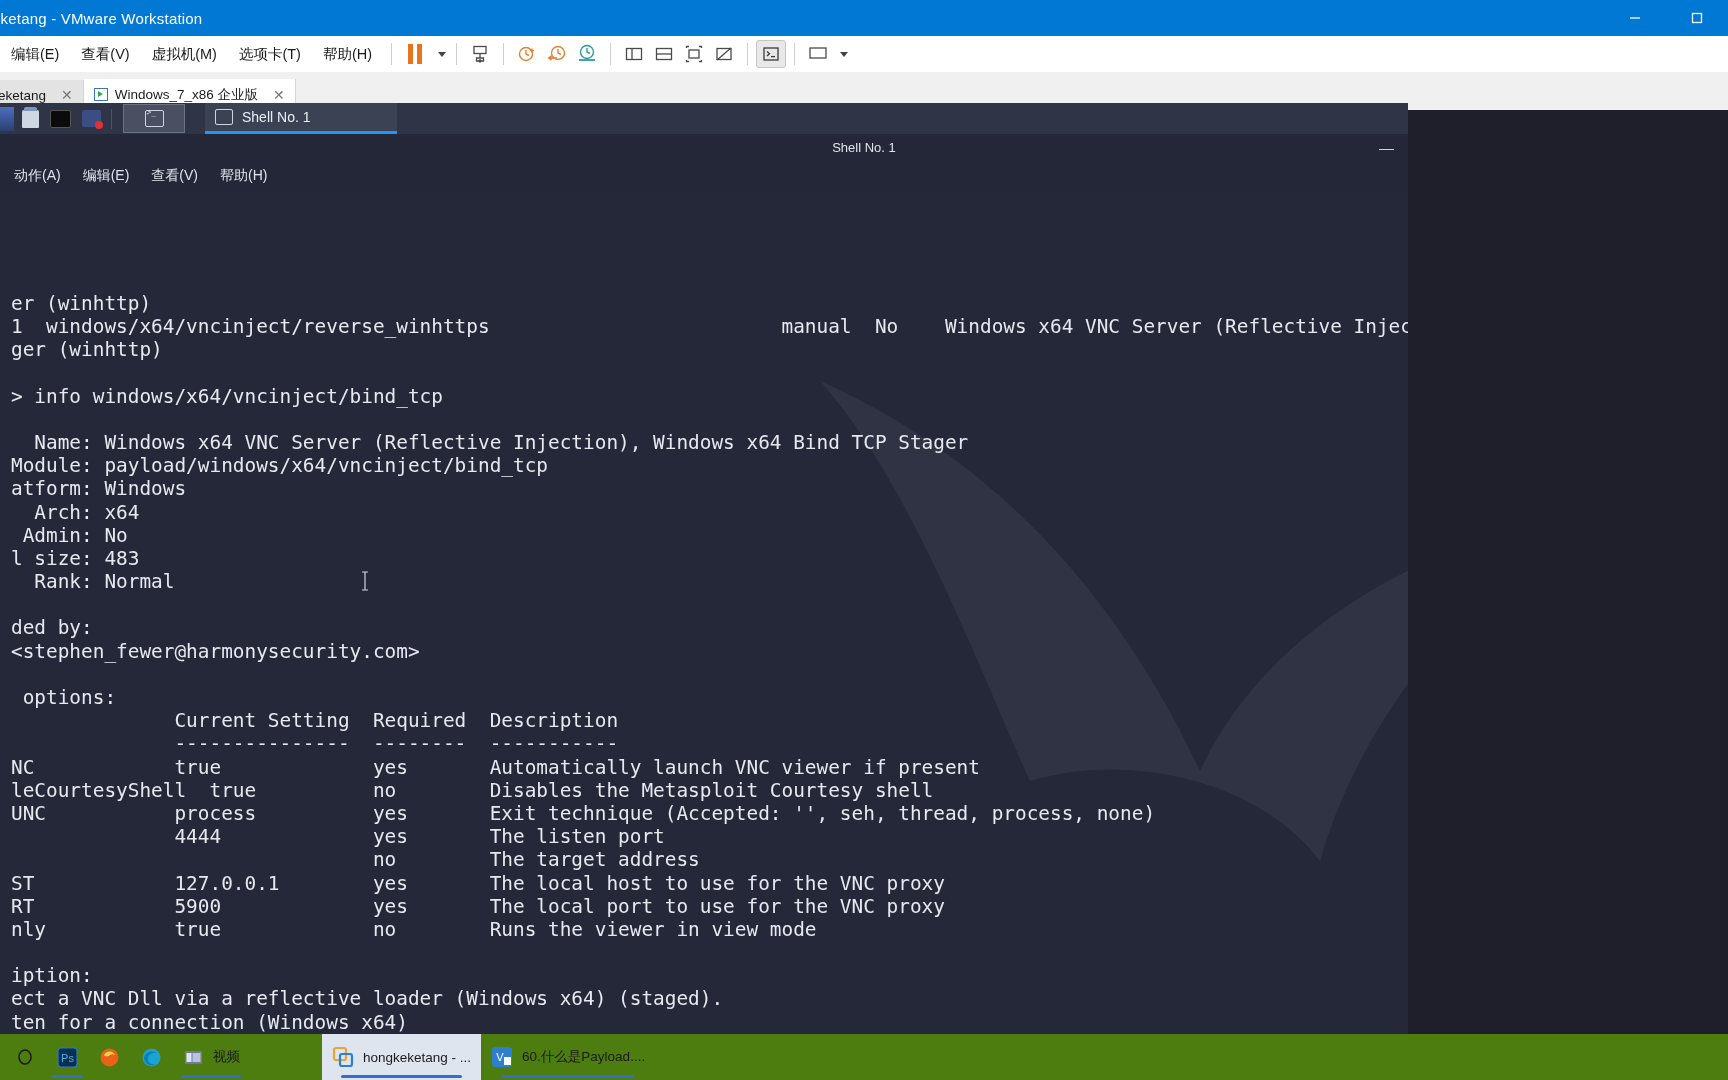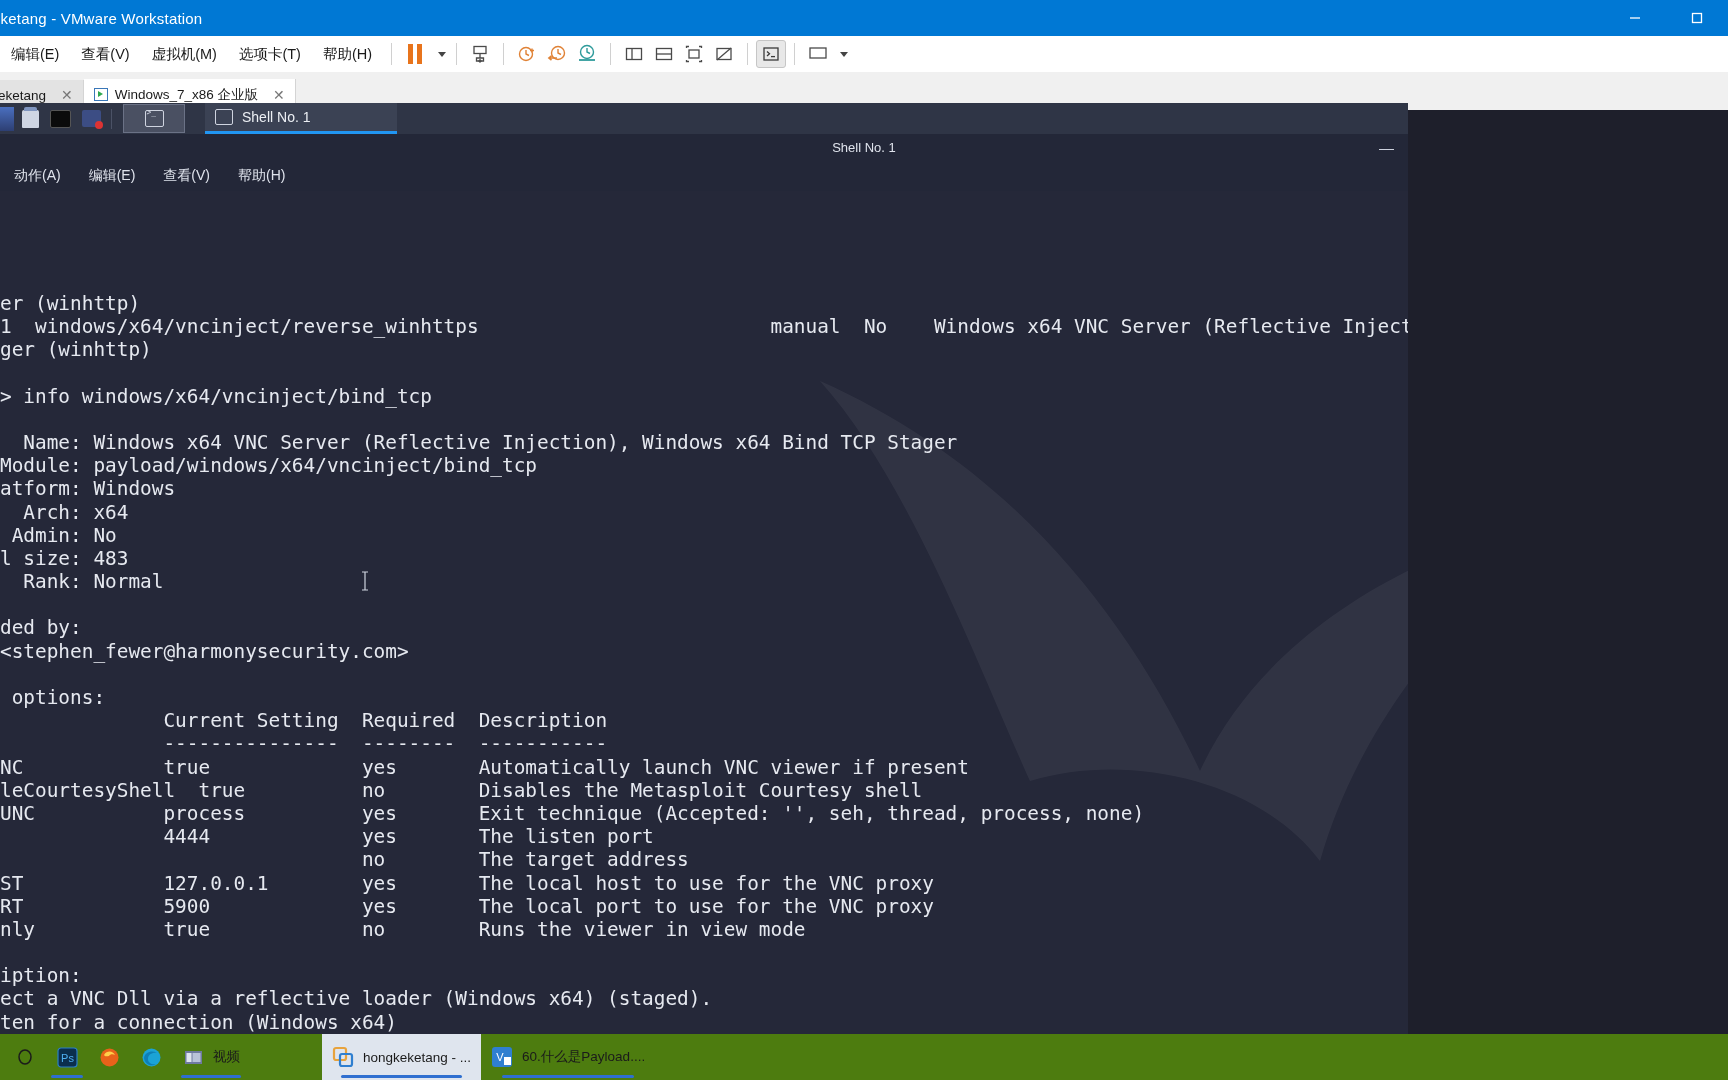--- a/index.html
+++ b/index.html
@@ -79,36 +79,36 @@
   .kp-vline{width:1px;height:18px;background:#5a6075;}
 
   
   .term-titlebar{
     position:absolute;left:0;top:31px;width:1728px;height:26px;background:#232738;
     display:flex;align-items:center;justify-content:center;color:#dfe3ec;font-size:13px;
   }
   .term-min{position:absolute;right:14px;top:31px;height:26px;display:flex;align-items:center;color:#cdd2de;font-size:15px;}
   .term-menubar{
     position:absolute;left:0;top:57px;width:1728px;height:31px;background:#232738;
-    display:flex;align-items:center;padding-left:14px;box-sizing:border-box;gap:28px;
+    display:flex;align-items:center;padding-left:14px;box-sizing:border-box;gap:22px;
     color:#dfe3ec;font-size:14px;
   }
   .term-body{
     position:absolute;left:0;top:88px;width:1728px;height:843px;
     background:#252839;
     font-family:"DejaVu Sans Mono","Liberation Mono",monospace;
     font-size:19.4px;line-height:23.2px;
     color:#e6e9f0;
     white-space:pre;
     padding-top:8px;
     box-sizing:border-box;
     overflow:hidden;
     letter-spacing:0px;
   }
-  .term-body .ln{height:23.2px;}
+  .term-body .ln{height:23.2px;margin-left:11px;}
   .term-watermark{
     position:absolute;left:700px;top:150px;width:1000px;height:700px;
     opacity:.05;pointer-events:none;
   }
   .ibeam{position:absolute;left:360px;top:380px;width:10px;height:20px;}
 
   
   #wintaskbar{
     position:absolute;left:0;bottom:0;width:1728px;height:46px;
     background:#4d7c0f;display:flex;align-items:center;

